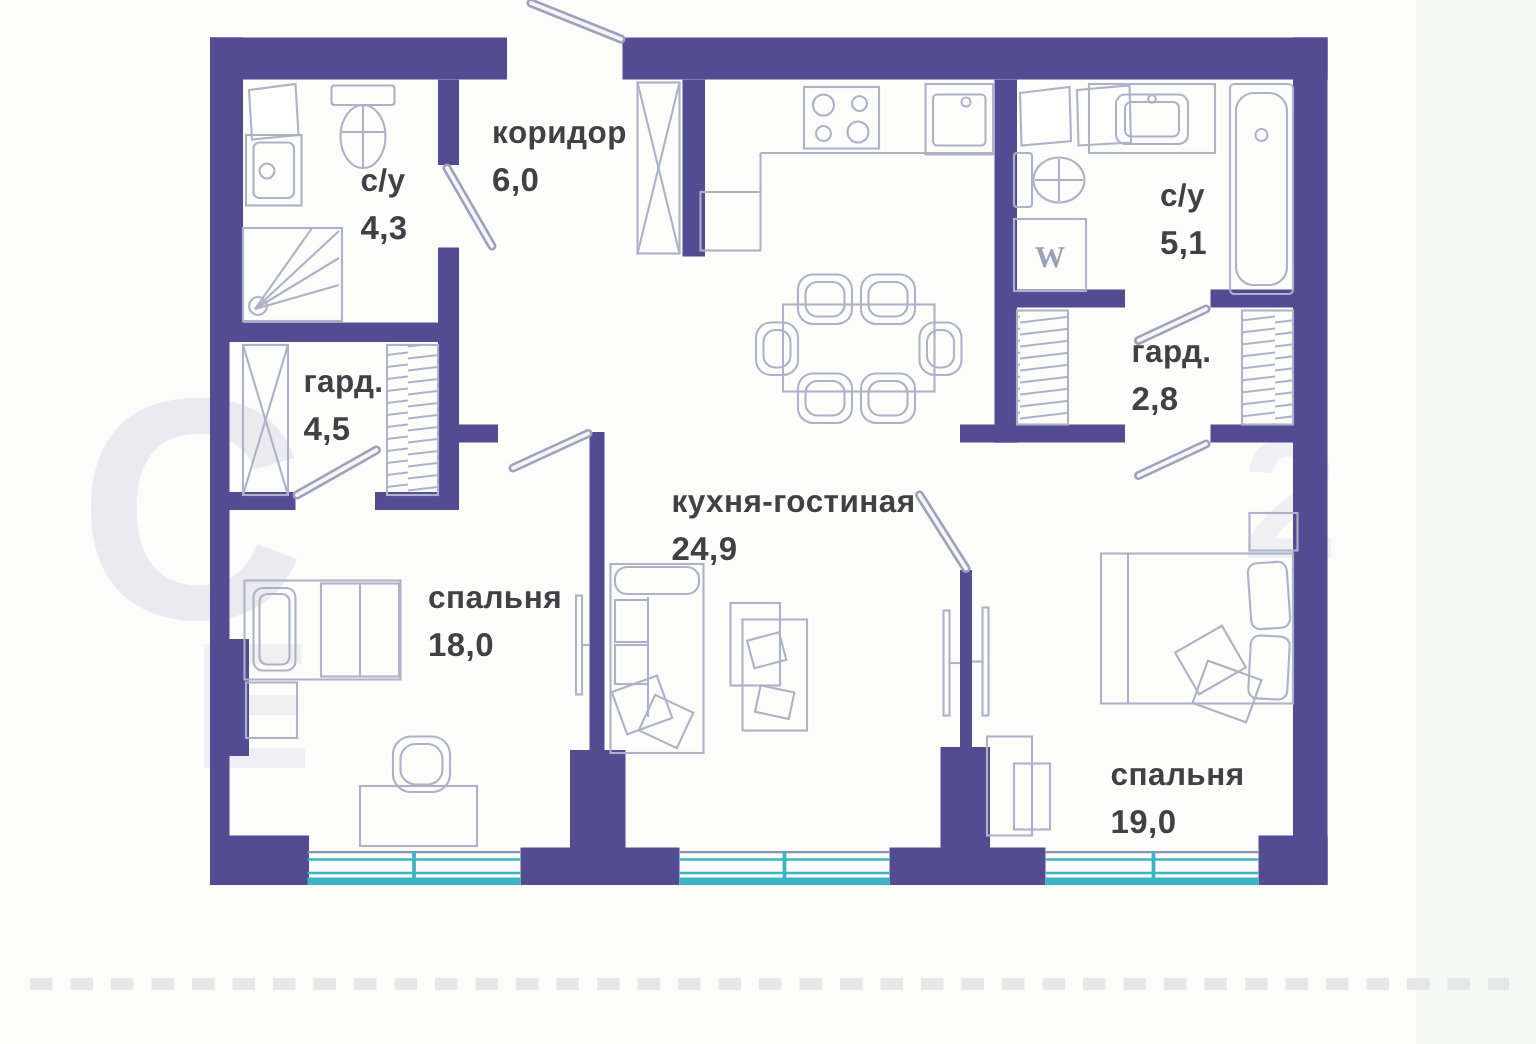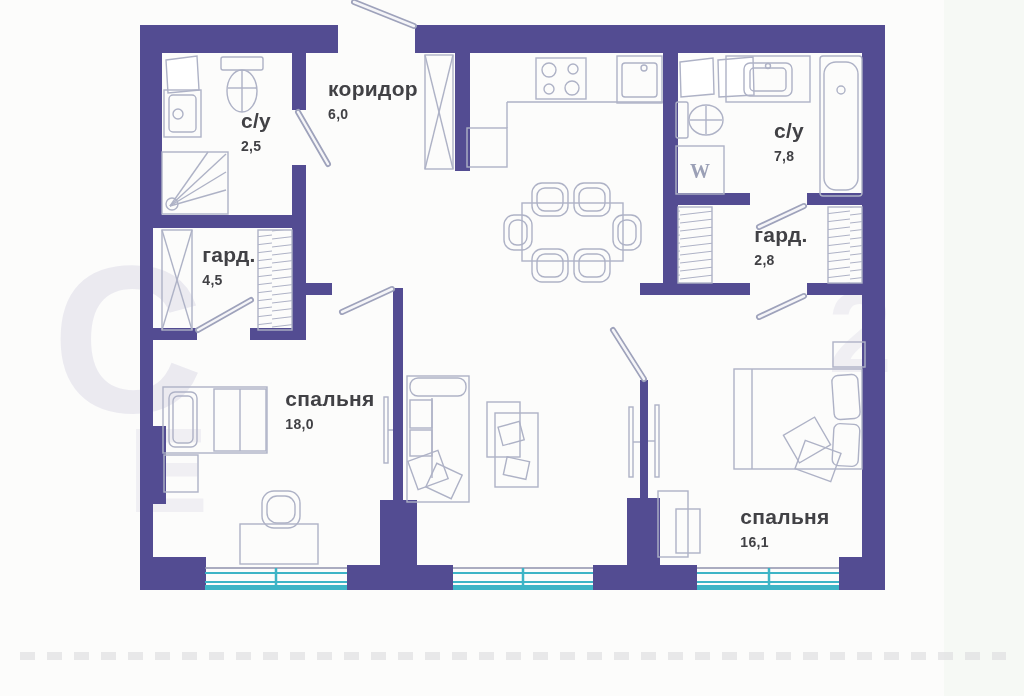--- a/index.html
+++ b/index.html
@@ -3,21 +3,21 @@
 <meta charset="utf-8">
 <style>
   html,body{margin:0;padding:0;}
   body{width:1024px;height:696px;overflow:hidden;background:var(--bg,#fcfcfb);
        font-family:"Liberation Sans","DejaVu Sans",sans-serif;}
   .stage{position:relative;width:1024px;height:696px;background:var(--bg,#fcfcfb);}
   svg{position:absolute;left:0;top:0;}
   .room-label{position:absolute;transform:translateX(-50%);display:flex;flex-direction:column;
       align-items:flex-start;gap:4px;color:var(--text,#414145);font-size:21px;font-weight:600;
       letter-spacing:.3px;white-space:nowrap;line-height:1.25;z-index:3;}
-  .room-label .area{font-size:14px;}
+  .room-label .area{font-size:22px;}
 </style>
 </head>
 <body>
 
 <div class="stage">
 
 <svg width="1024" height="696" viewBox="0 0 1024 696">
   <defs>
     <pattern id="hatch" width="34" height="8" patternUnits="userSpaceOnUse">
       <line x1="0" y1="7" x2="34" y2="3" stroke="var(--line)" stroke-width="1.2"></line>
@@ -276,36 +276,40 @@
 
   <text x="700" y="178" text-anchor="middle" font-size="20" font-weight="bold" fill="#9BA0B6" font-family="Liberation Serif, serif">W</text>
 </svg>
 
 <div class="room-label" style="left:373px;top:76px">
   <span>коридор</span>
   <span class="area">6,0</span>
 </div>
 <div class="room-label" style="left:256px;top:108px">
   <span>с/у</span>
-  <span class="area">2,5</span>
+  <span class="area">4,3</span>
 </div>
 <div class="room-label" style="left:789px;top:118px">
   <span>с/у</span>
-  <span class="area">7,8</span>
+  <span class="area">5,1</span>
 </div>
 <div class="room-label" style="left:229px;top:242px">
   <span>гард.</span>
   <span class="area">4,5</span>
 </div>
 <div class="room-label" style="left:781px;top:222px">
   <span>гард.</span>
   <span class="area">2,8</span>
 </div>
 <div class="room-label" style="left:330px;top:386px">
   <span>спальня</span>
   <span class="area">18,0</span>
 </div>
 <div class="room-label" style="left:785px;top:504px">
   <span>спальня</span>
-  <span class="area">16,1</span>
+  <span class="area">19,0</span>
+</div>
+<div class="room-label" style="left:529px;top:322px">
+  <span>кухня-гостиная</span>
+  <span class="area">24,9</span>
 </div>
 
 </div>
 
 </body></html>

